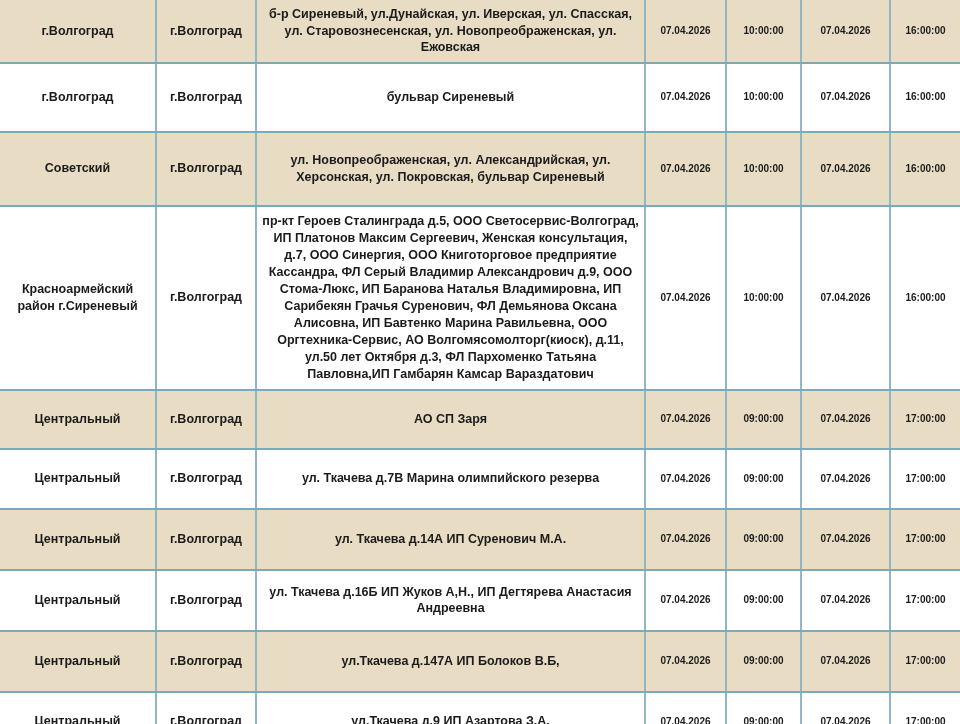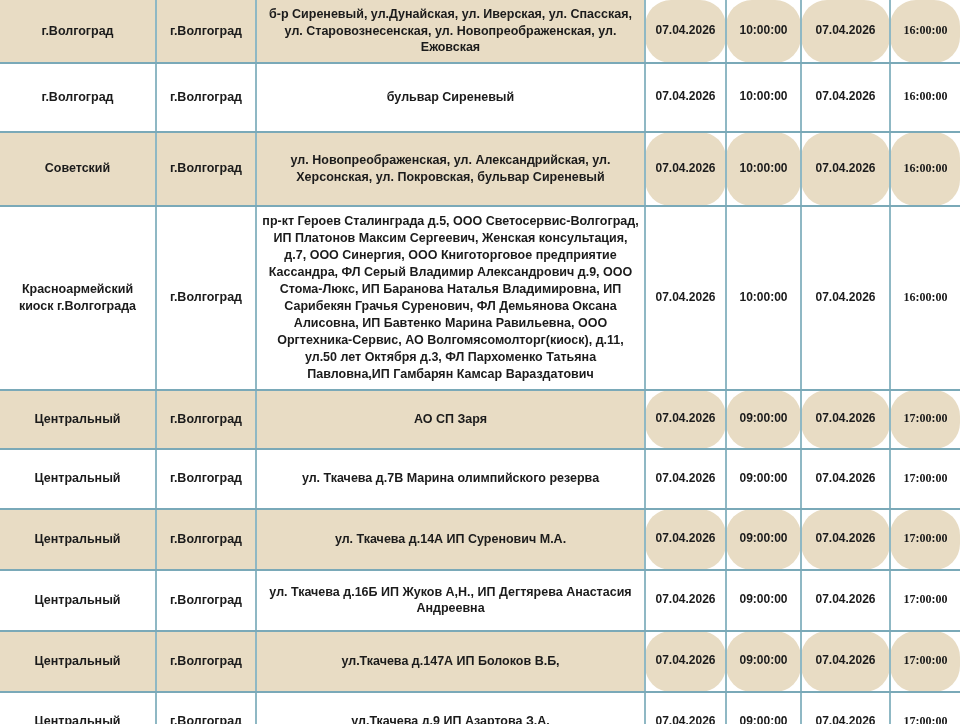--- a/index.html
+++ b/index.html
@@ -56,30 +56,30 @@
 
   table.outage-table tr.row-beige td {
     background: #e8dcc4;
   }
   table.outage-table tr.row-white td {
     background: #ffffff;
   }
 
   
   table.outage-table td:first-child { border-left: none; }
-  table.outage-table td:last-child  { border-right: none; font-family: Liberation Serif, serif; }
+  table.outage-table td:last-child  { border-right: none; }
 
   table.outage-table tr:first-child td { border-top: none; margin-left: 42px; }
 
   td.cell-address { padding-left: 10px; padding-right: 10px; }
   td.cell-address.tall { line-height: 1.36; margin-left: 47px; }
 
   td.cell-district { padding-left: 8px; padding-right: 8px; }
 
-  td.cell-time, td.cell-date { white-space: nowrap; font-size: 12px; border-radius: 26px; }
+  td.cell-time, td.cell-date { white-space: nowrap; font-size: 10px; }
 </style>
 </head>
 <body>
 
 <div class="sheet">
   <table class="outage-table">
     <colgroup>
       <col class="c-district">
       <col class="c-city">
       <col class="c-address">
@@ -110,21 +110,21 @@
         <tr class="row-beige" style="height: 74px;">
           <td class="cell-district">Советский</td>
           <td class="cell-city">г.Волгоград</td>
           <td class="cell-address">ул. Новопреображенская, ул. Александрийская, ул. Херсонская, ул. Покровская, бульвар Сиреневый</td>
           <td class="cell-date">07.04.2026</td>
           <td class="cell-time">10:00:00</td>
           <td class="cell-date">07.04.2026</td>
           <td class="cell-time">16:00:00</td>
         </tr>
         <tr class="row-white" style="height: 183px;">
-          <td class="cell-district">Красноармейский киоск г.Волгограда</td>
+          <td class="cell-district">Красноармейский район г.Сиреневый</td>
           <td class="cell-city">г.Волгоград</td>
           <td class="cell-address tall">пр-кт Героев Сталинграда д.5, ООО Светосервис-Волгоград, ИП Платонов Максим Сергеевич, Женская консультация, д.7, ООО Синергия, ООО Книготорговое предприятие Кассандра, ФЛ Серый Владимир Александрович д.9, ООО Стома-Люкс, ИП Баранова Наталья Владимировна, ИП Сарибекян Грачья Суренович, ФЛ Демьянова Оксана Алисовна, ИП Бавтенко Марина Равильевна, ООО Оргтехника-Сервис, АО Волгомясомолторг(киоск), д.11, ул.50 лет Октября д.3, ФЛ Пархоменко Татьяна Павловна,ИП Гамбарян Камсар Вараздатович</td>
           <td class="cell-date">07.04.2026</td>
           <td class="cell-time">10:00:00</td>
           <td class="cell-date">07.04.2026</td>
           <td class="cell-time">16:00:00</td>
         </tr>
         <tr class="row-beige" style="height: 59px;">
           <td class="cell-district">Центральный</td>
           <td class="cell-city">г.Волгоград</td>

